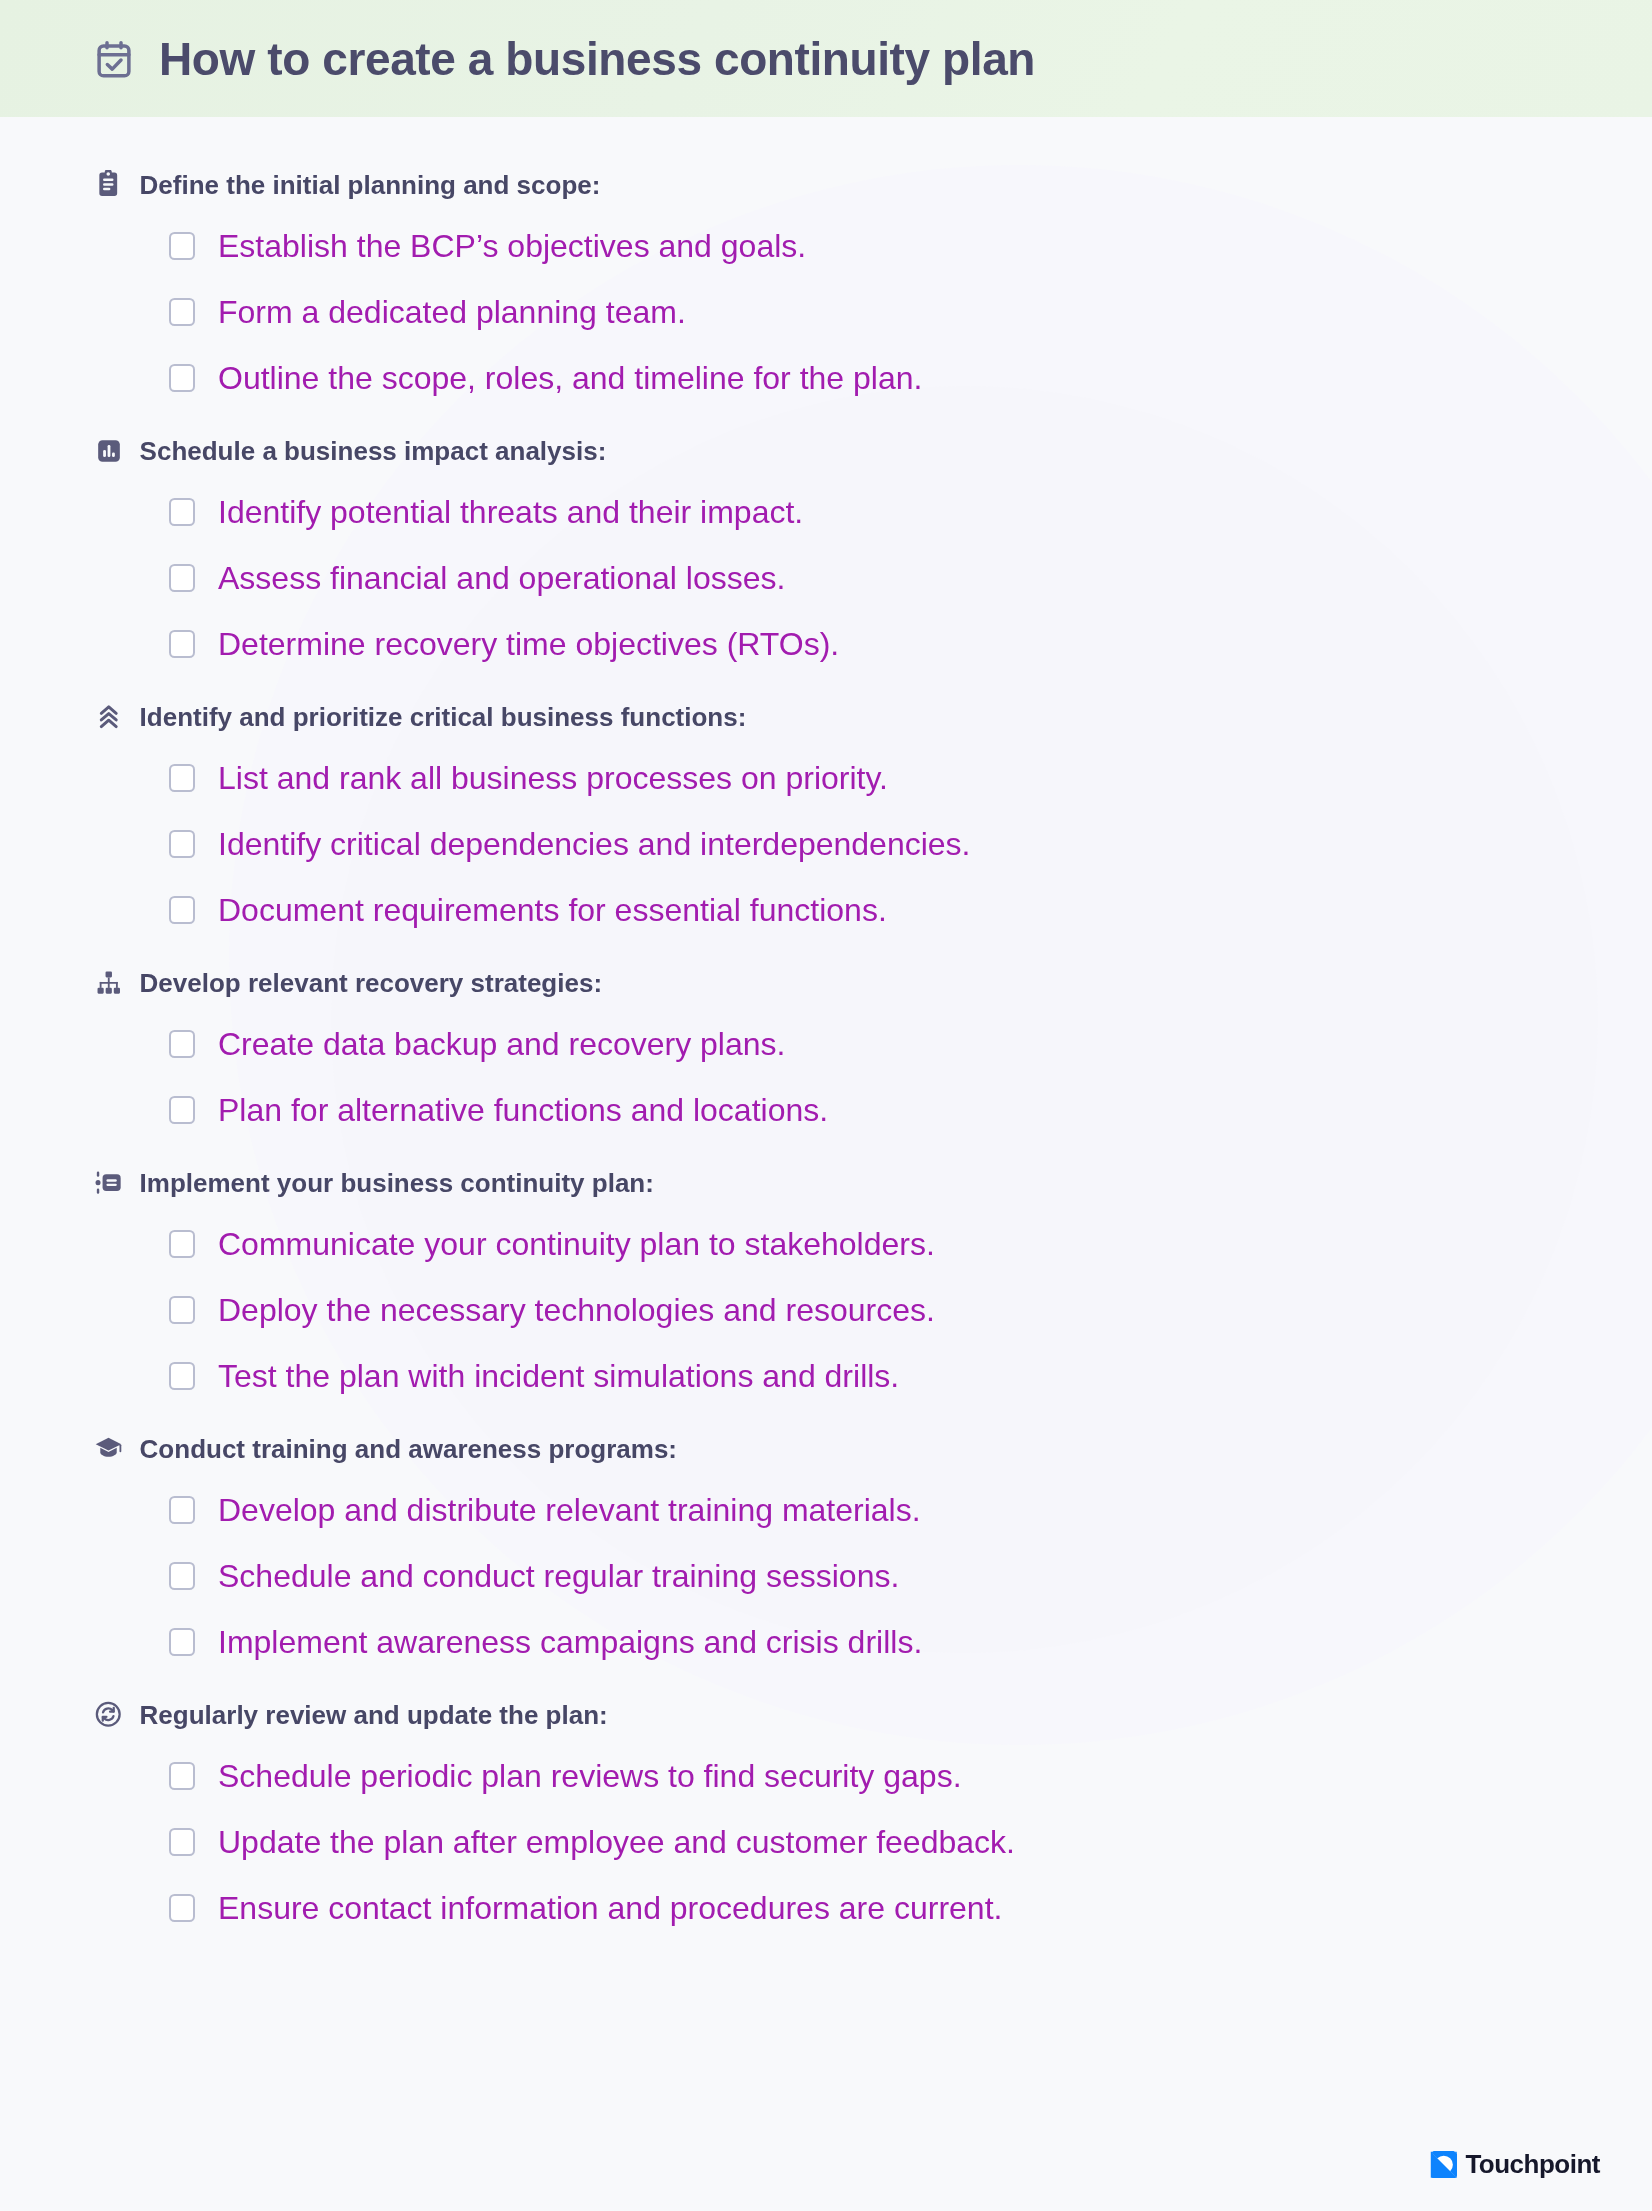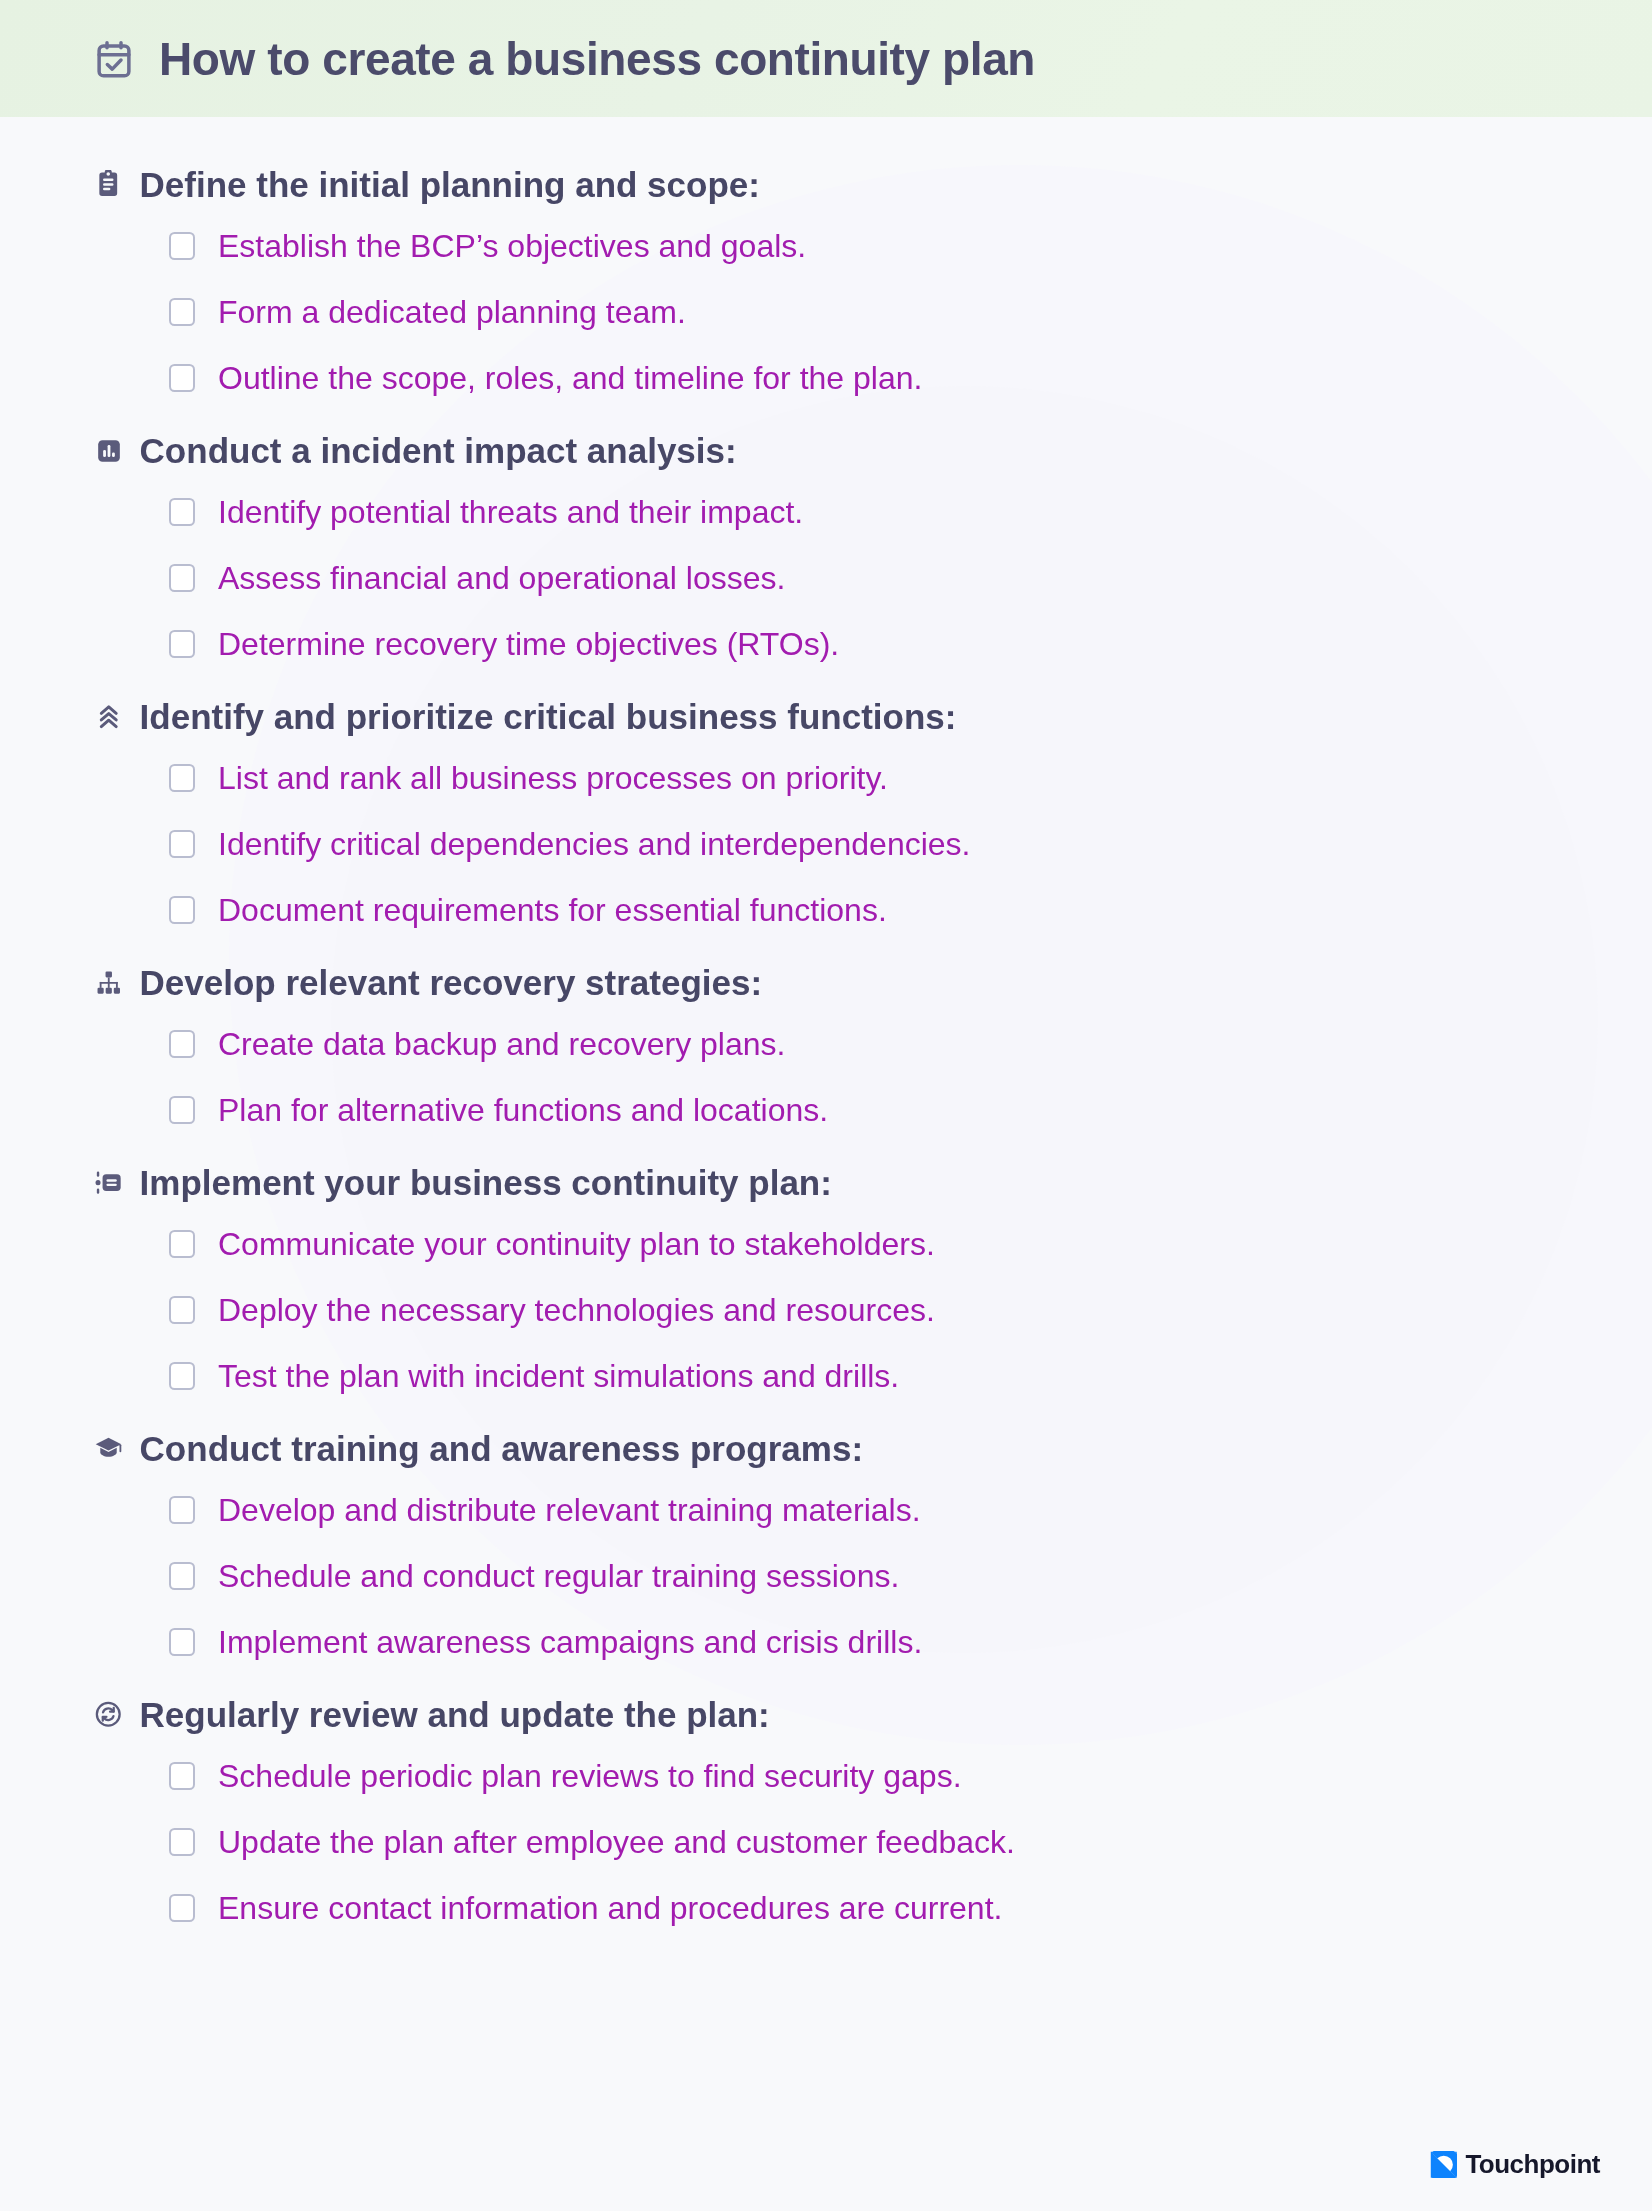--- a/index.html
+++ b/index.html
@@ -90,21 +90,21 @@
     width: 31px;
     height: 31px;
     flex: 0 0 31px;
     margin-right: 15.6px;
     display: flex;
     align-items: center;
     justify-content: center;
   }
   .section-icon svg { display: block; }
   .section-title {
-    font-size: 35px;
+    font-size: 26px;
     font-weight: bold;
     color: #474766;
     line-height: 1;
     white-space: nowrap;
   }
 
   .items { padding-left: 76px; }
 
   .item {
     display: flex;
@@ -204,21 +204,21 @@
   <div class="section">
     <div class="section-head">
       <span class="section-icon">
         <svg viewBox="0 0 24 24" width="26" height="26" fill="#5b5b7b">
           <rect x="2" y="2" width="20" height="20" rx="4"></rect>
           <rect x="6.6" y="11" width="2.6" height="6.6" rx="1.2" fill="#f8f9fb"></rect>
           <rect x="10.7" y="6.4" width="2.6" height="11.2" rx="1.2" fill="#f8f9fb"></rect>
           <rect x="14.8" y="13.4" width="2.6" height="4.2" rx="1.2" fill="#f8f9fb"></rect>
         </svg>
       </span>
-      <div class="section-title">Conduct a incident impact analysis:</div>
+      <div class="section-title">Schedule a business impact analysis:</div>
     </div>
     <div class="items">
       <div class="item">
         <span class="checkbox"></span>
         <span class="item-label">Identify potential threats and their impact.</span>
       </div>
       <div class="item">
         <span class="checkbox"></span>
         <span class="item-label">Assess financial and operational losses.</span>
       </div>

